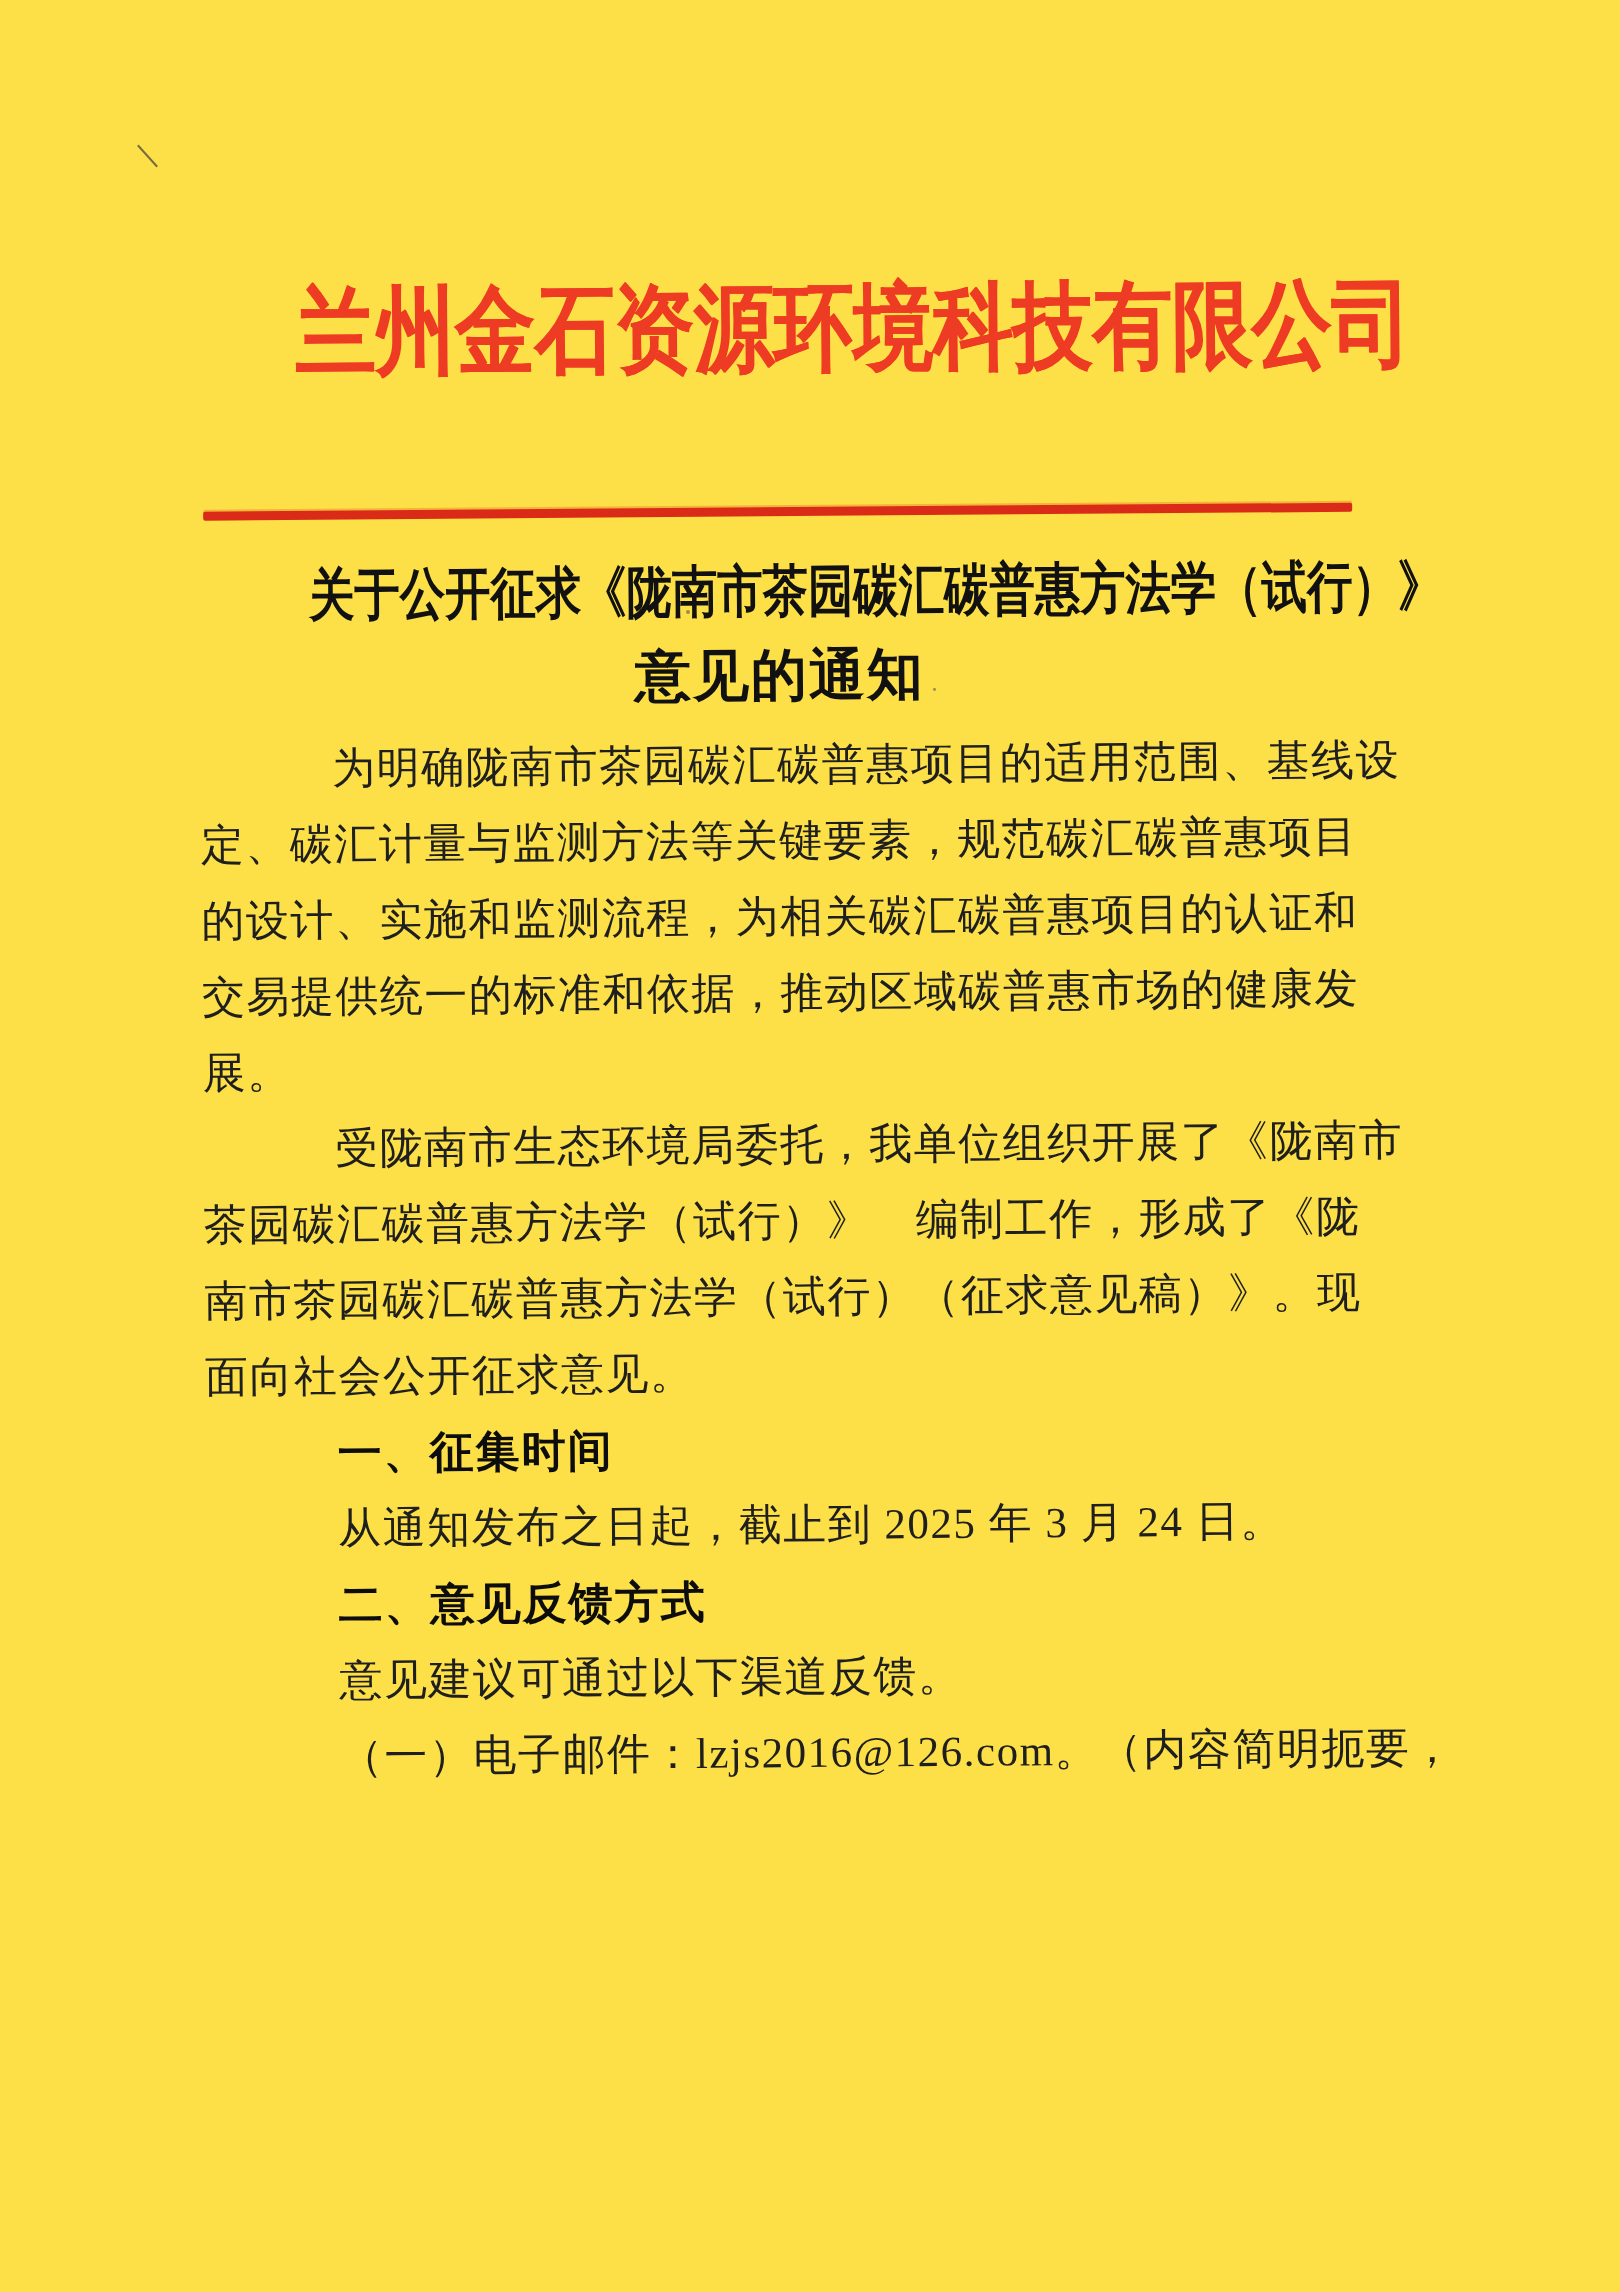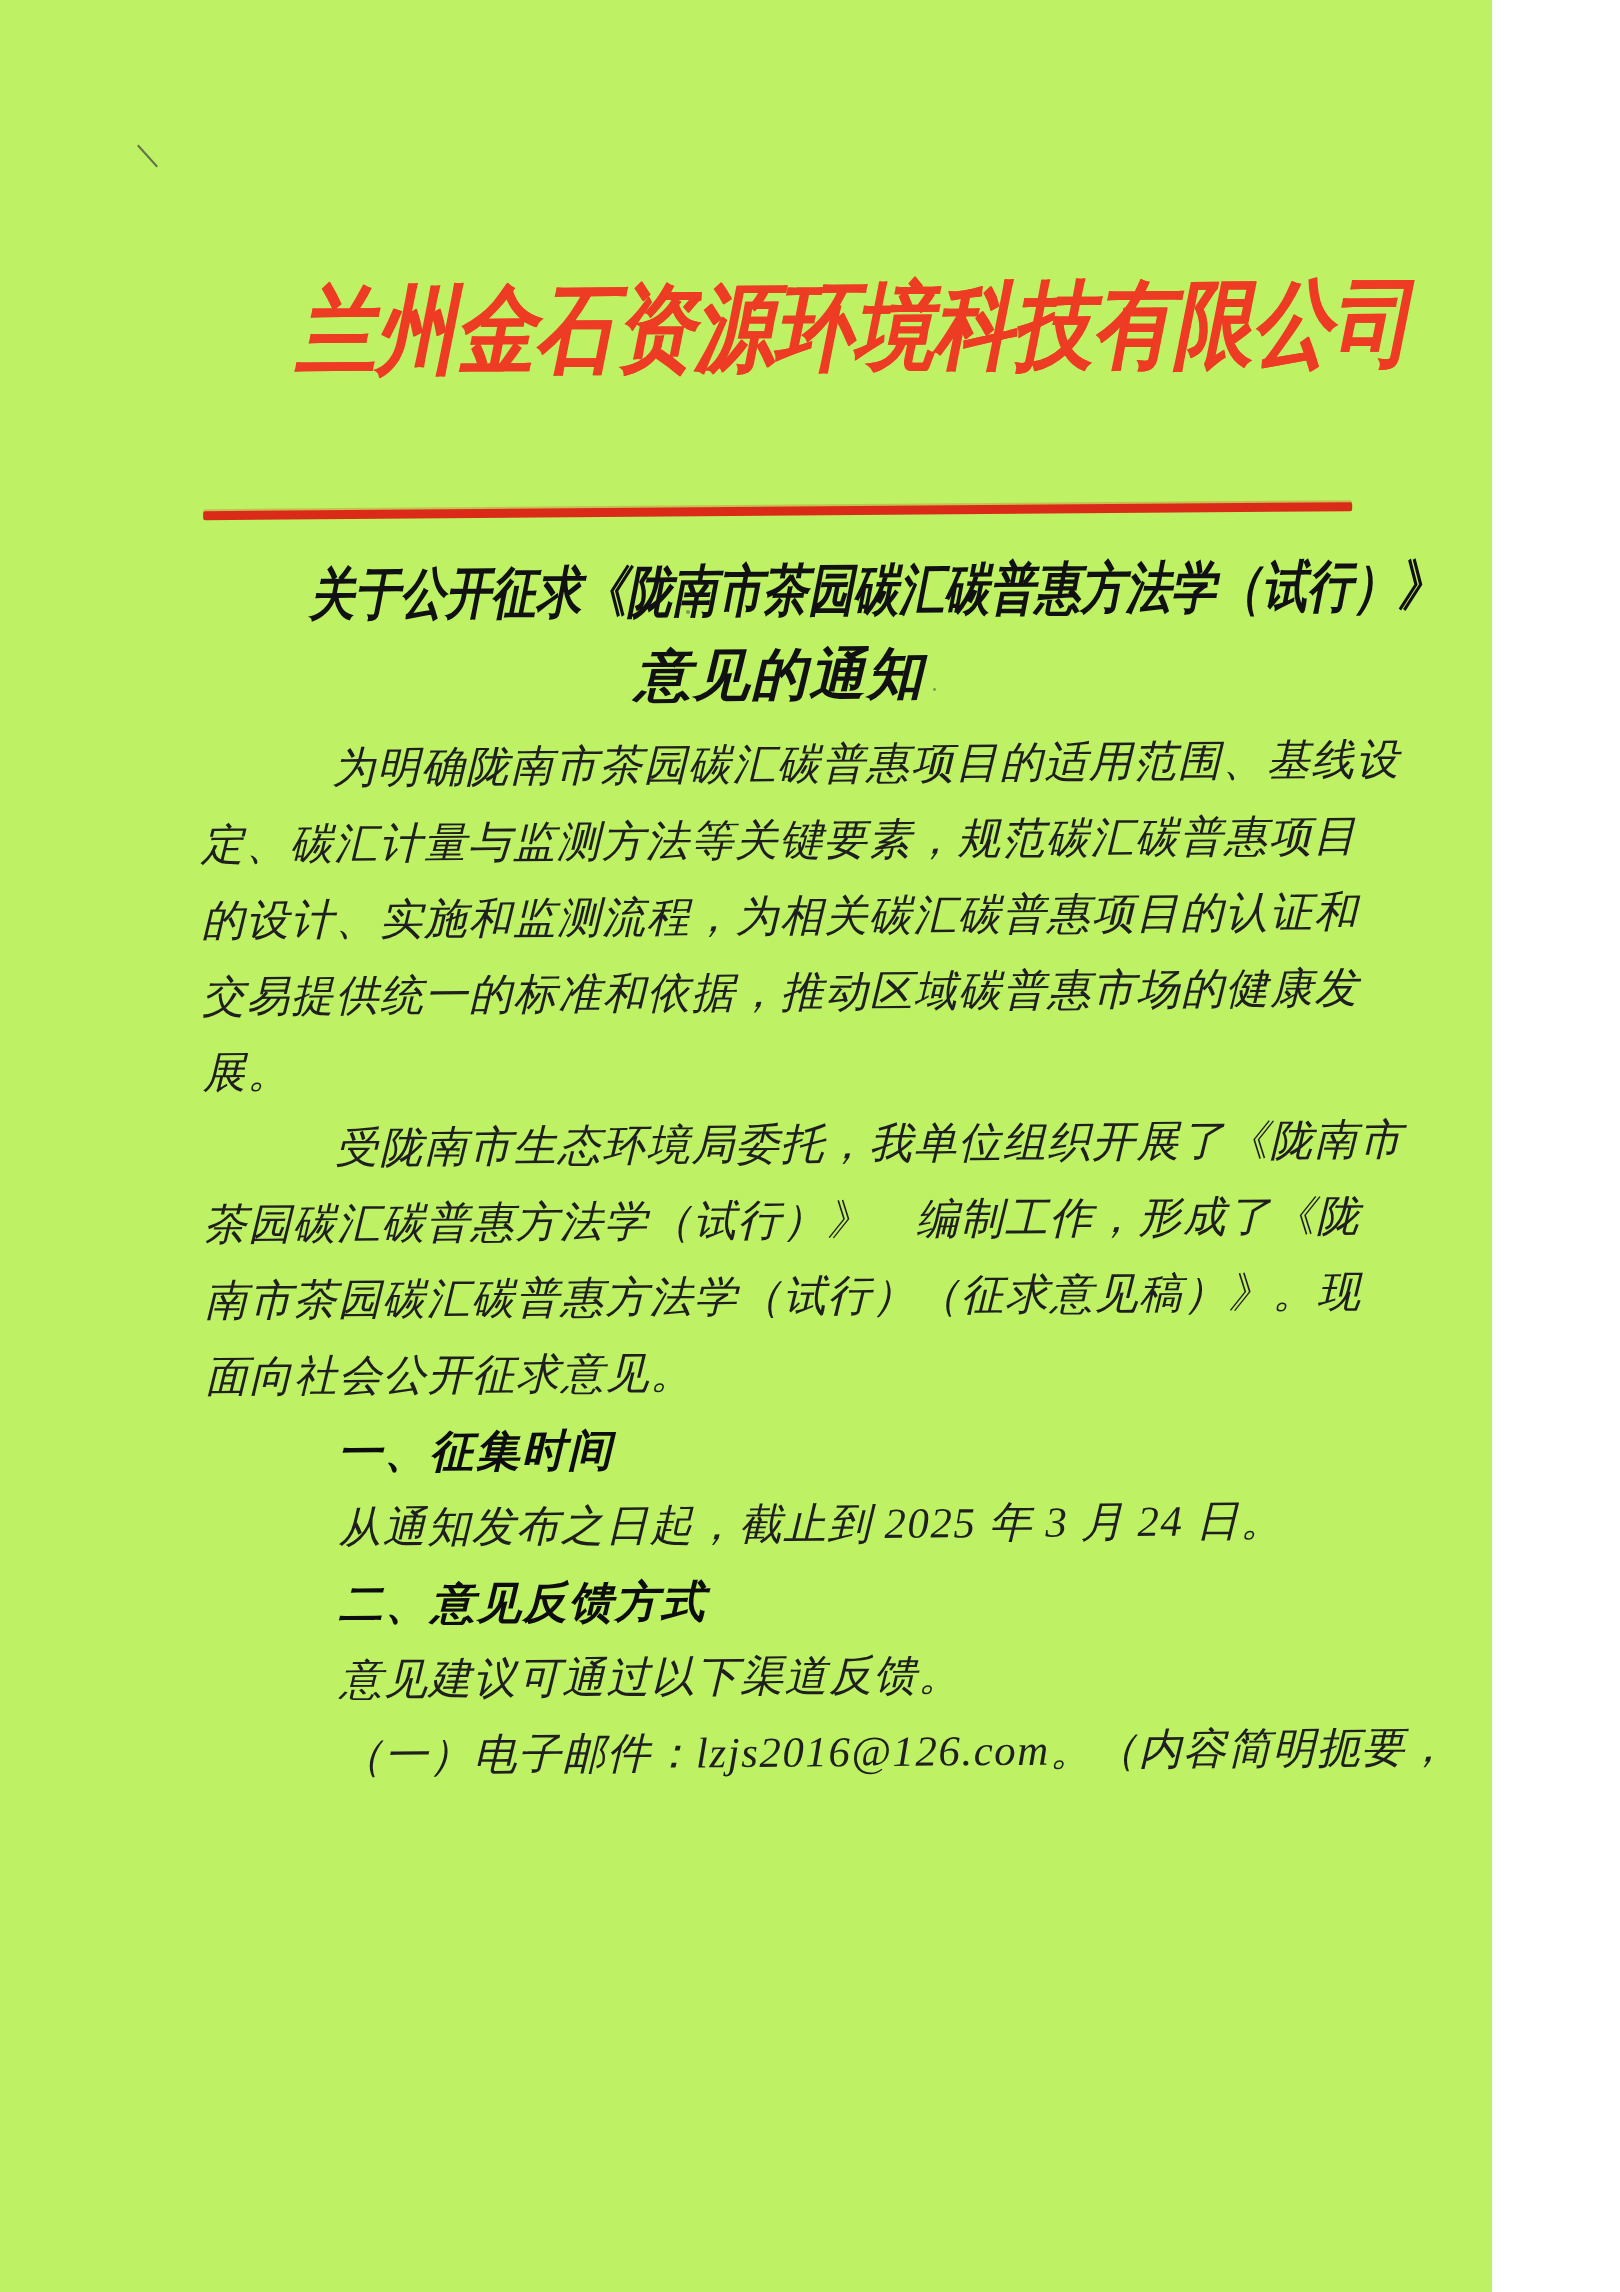--- a/index.html
+++ b/index.html
@@ -2,27 +2,26 @@
 <html style="--letterhead-red: #ee3b23; --rule-red: #da2a18; --text-ink: #1f1f1f;"><head>
 <meta charset="utf-8">
 <style>
   html, body {
     margin: 0;
     padding: 0;
     background: #ffffff;
   }
   .page {
     position: relative;
-    width: 1492px;
+    width: 1620px;
     height: 2293px;
-    background: #bef264;
+    background: #fde047;
     overflow: hidden;
     font-family: "Liberation Serif", "DejaVu Serif", serif;
     color: var(--text-ink, #1f1f1f);
-    font-style: italic;
   }
   .tilt {
     position: absolute;
     inset: 0;
     transform: rotate(-0.45deg);
     transform-origin: 50% 38%;
   }
   .content {
     position: absolute;
     left: 201px;

